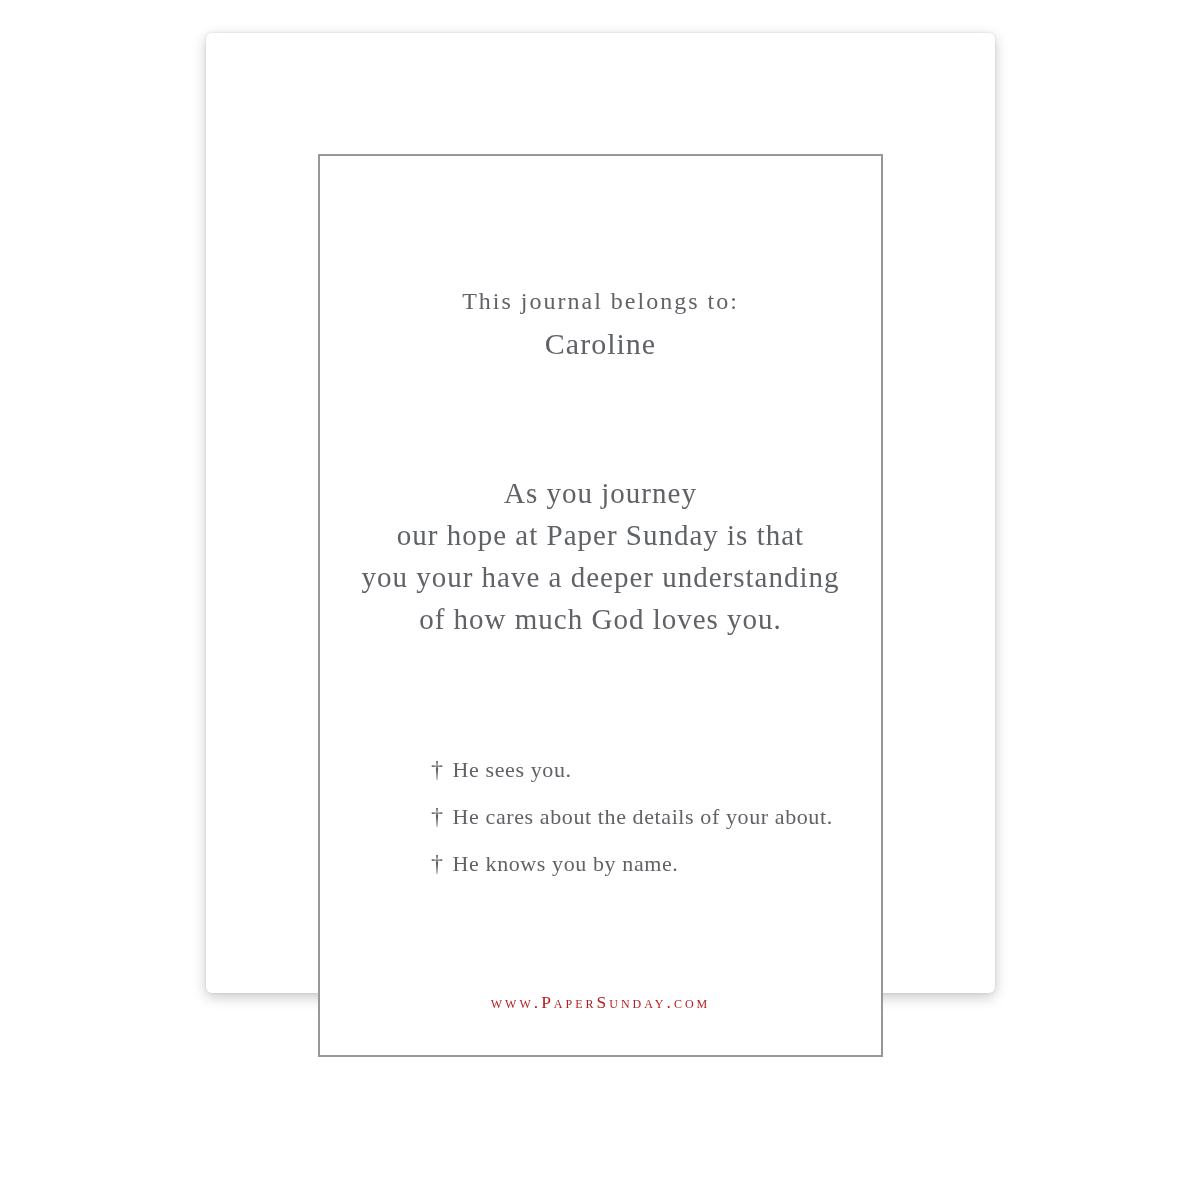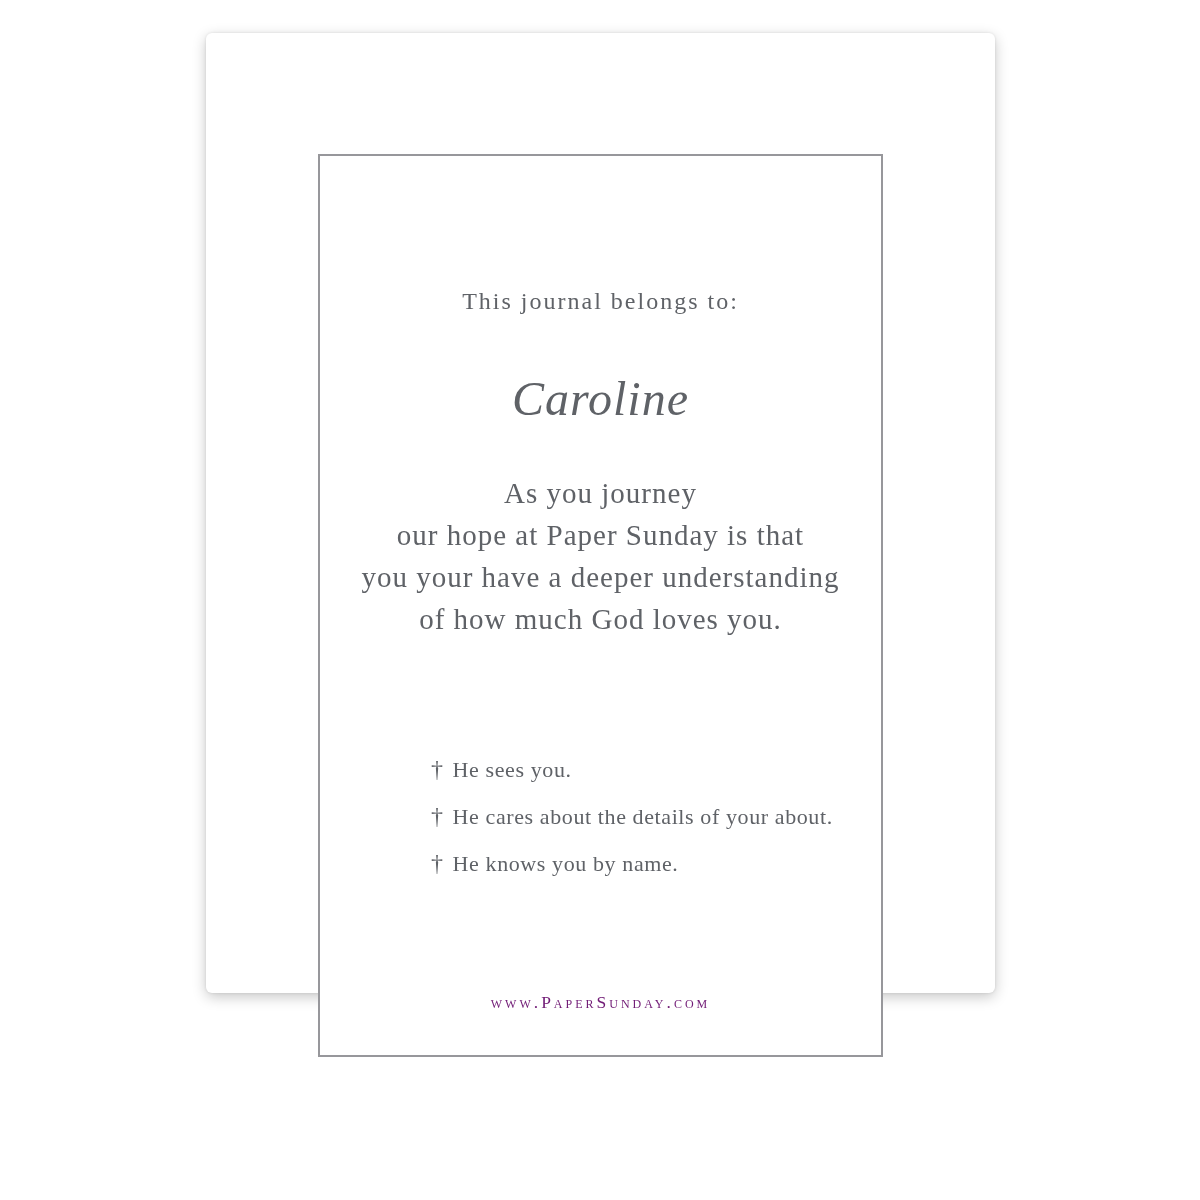--- a/index.html
+++ b/index.html
@@ -44,25 +44,23 @@
   .belongs-line {
     top: 130px;
     text-align: center;
     font-size: 24px;
     line-height: 1.3;
     letter-spacing: 2px;
   }
   .owner-name {
     top: 168px;
     text-align: center;
-    font-style: italic;
-    font-size: 48px;
+    font-size: 30px;
     line-height: 1.3;
     letter-spacing: 1px;
-    margin-top: 44px;
   }
   .intro {
     top: 316px;
     text-align: center;
     font-size: 29px;
     letter-spacing: 1px;
   }
   .intro .line {
     line-height: 42px;
   }
@@ -82,21 +80,21 @@
     display: inline-block;
     margin-right: 9px;
     font-size: 24px;
   }
   .footer-url {
     top: 836px;
     text-align: center;
     font-size: 17.5px;
     font-variant: small-caps;
     letter-spacing: 3px;
-    color: #701a75;
+    color: #b91c1c;
   }
 </style>
 </head>
 <body>
 
 <div class="stage">
   <div class="page">
     <div class="frame">
 
       <div class="block belongs-line">This journal belongs to:</div>

